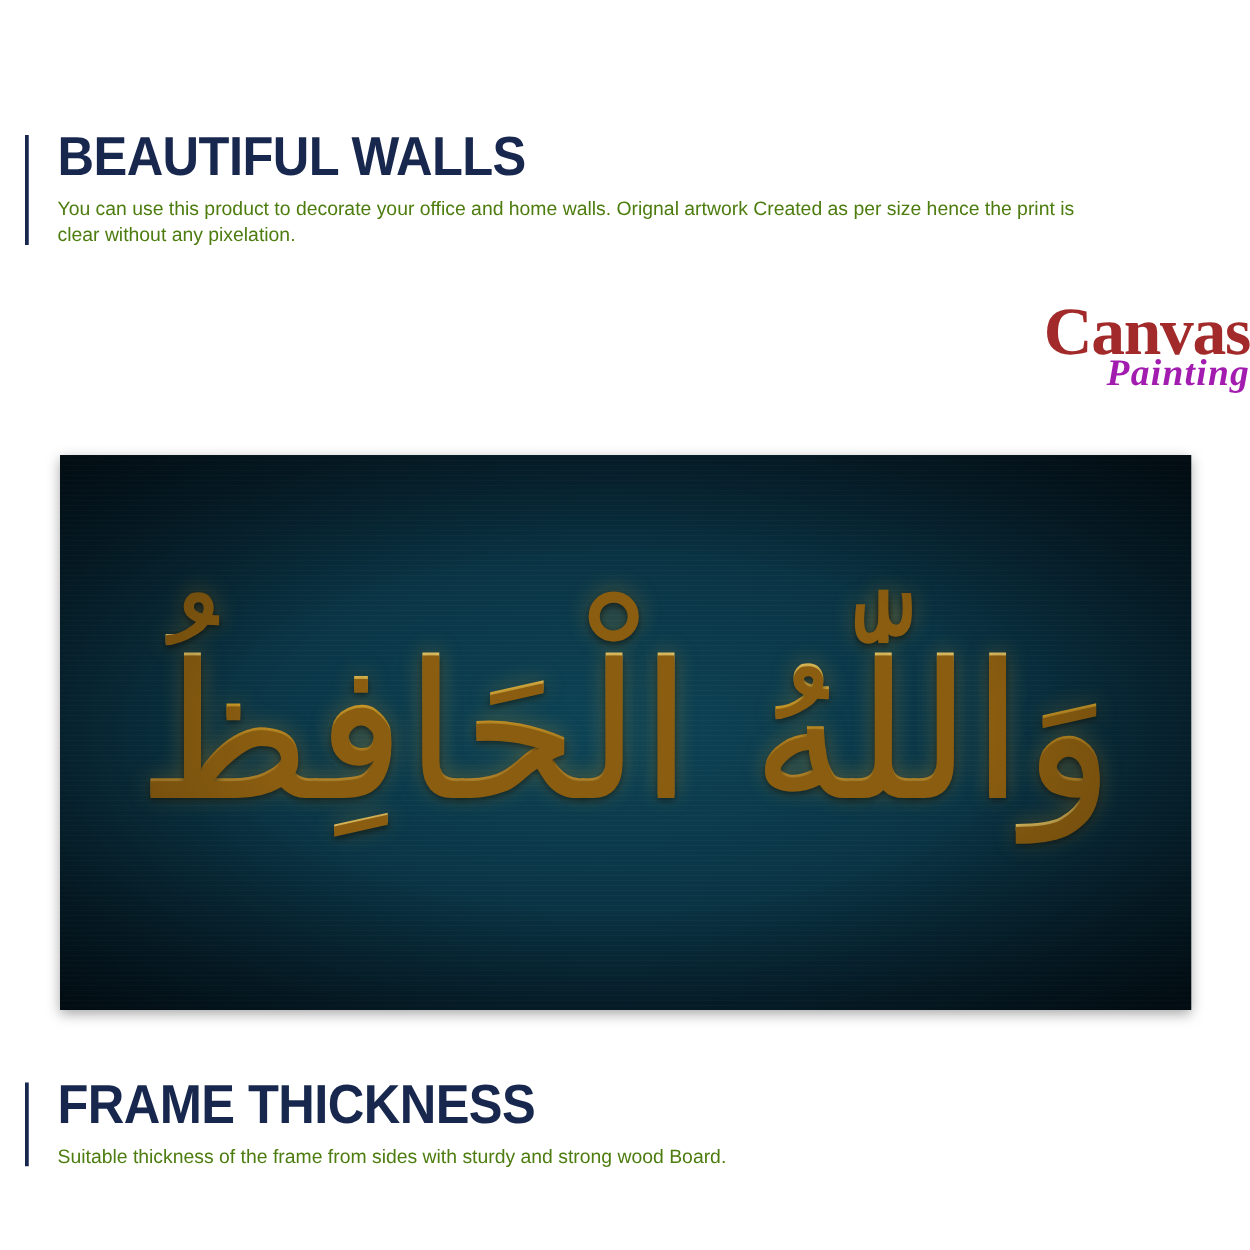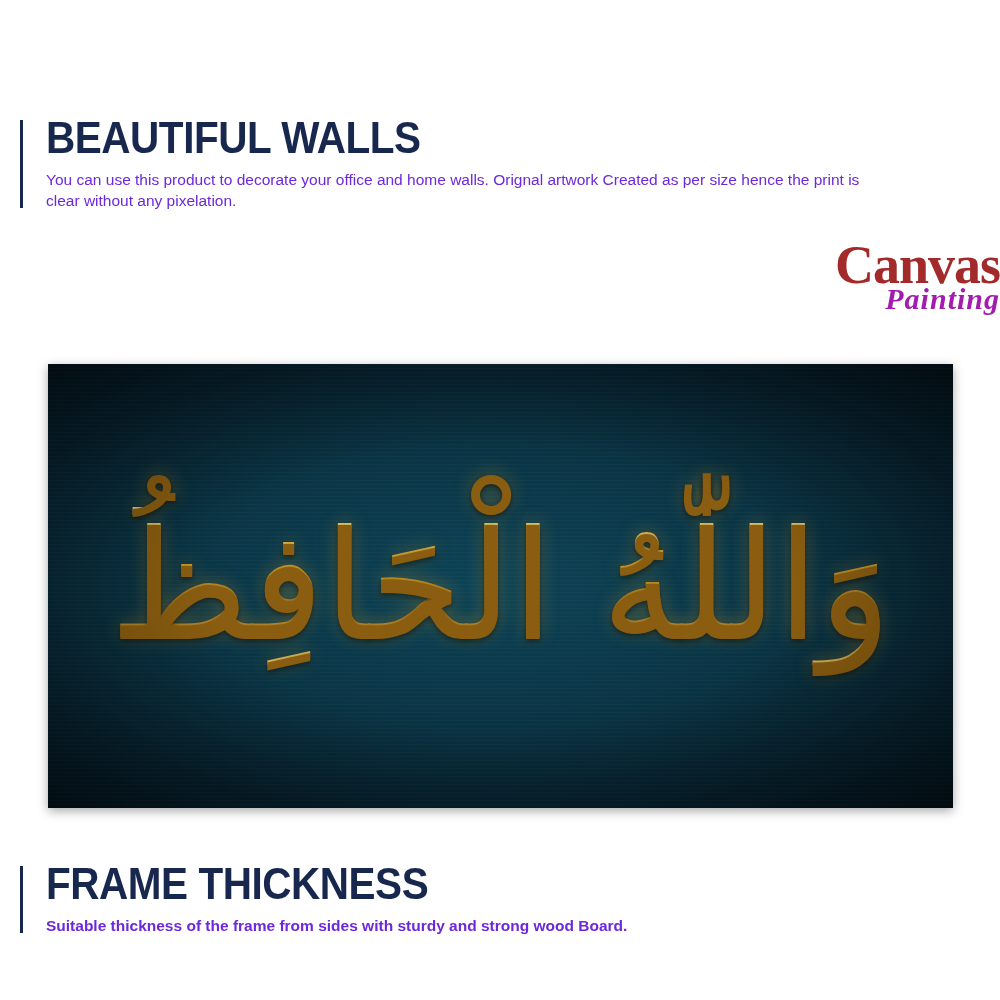--- a/index.html
+++ b/index.html
@@ -12,21 +12,21 @@
     height: 1000px;
     position: relative;
     font-family: "Liberation Sans", sans-serif;
     overflow: hidden;
   }
 
   
   .section-top {
     position: absolute;
     left: 20px;
-    top: 116px;
+    top: 104px;
     width: 900px;
     padding-left: 26px;
     box-sizing: border-box;
   }
   .section-top::before {
     content: "";
     position: absolute;
     left: 0;
     top: 4px;
     bottom: 4px;
@@ -39,21 +39,21 @@
     color: #17274d;
     font-size: 44px;
     line-height: 1.0;
     letter-spacing: -0.5px;
     transform: scaleX(0.92);
     transform-origin: left center;
     margin: 0 0 10px 0;
     white-space: nowrap;
   }
   .body-text {
-    color: #6d28d9;
+    color: #4d7c0f;
     font-size: 15.5px;
     line-height: 1.35;
     margin: 0;
     max-width: 830px;
   }
 
   
   .brand {
     position: absolute;
     left: 0;
@@ -153,21 +153,20 @@
     content: "";
     position: absolute;
     left: 0;
     top: 4px;
     bottom: 4px;
     width: 3px;
     background: #17274d;
   }
   .section-bottom .body-text {
     margin-top: 4px;
-    font-weight: bold;
   }
 </style>
 </head>
 <body>
 
 <div class="section-top">
   <h1 class="heading">BEAUTIFUL WALLS</h1>
   <p class="body-text">You can use this product to decorate your office and home walls. Orignal artwork Created as per size hence the print is clear without any pixelation.</p>
 </div>
 

